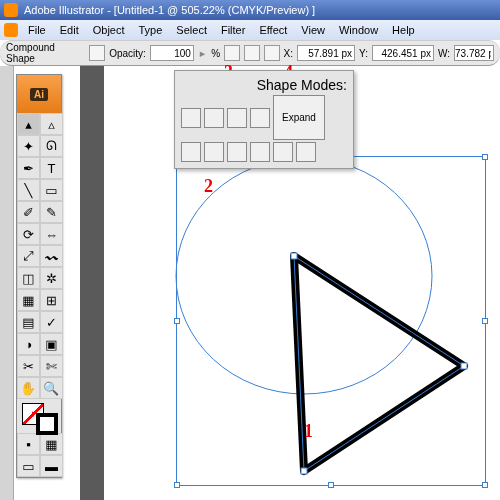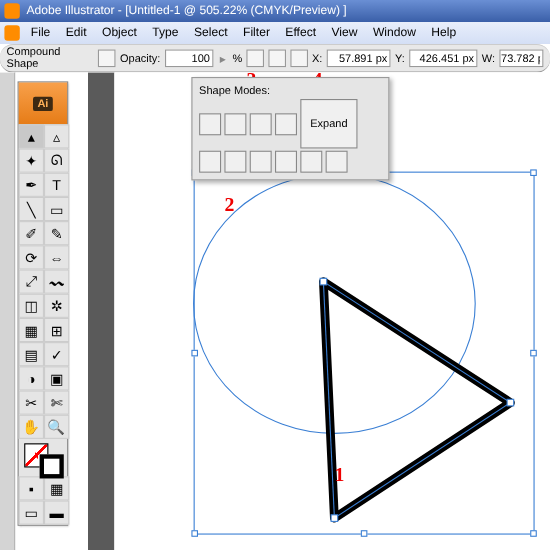--- a/index.html
+++ b/index.html
@@ -26,21 +26,21 @@
 .tool-swatch { padding: 4px; display: flex; flex-direction: column; align-items: center; }
 .swatch-box { width: 34px; height: 26px; position: relative; }
 .swatch-fill { width: 22px; height: 22px; background: #fff; border: 1px solid #000; position: absolute; top: 0; left: 0; }
 .swatch-fill::after { content: ""; position: absolute; left: -3px; top: -3px; right: -3px; bottom: -3px; border: 2px solid red; transform: rotate(45deg); clip-path: polygon(0 45%, 100% 45%, 100% 55%, 0 55%); background: linear-gradient(45deg, transparent 46%, red 46%, red 54%, transparent 54%); border: none; }
 .swatch-fill { background: linear-gradient(135deg, #fff 0%, #fff 45%, red 45%, red 55%, #fff 55%); }
 .swatch-stroke { width: 22px; height: 22px; border: 4px solid #000; background: #fff; position: absolute; bottom: -6px; right: -2px; }
 .canvas-area { flex: 1; background: #fff; position: relative; margin-left: 0; }
 .canvas-area .dark-edge { position: absolute; left: 66px; top: 0; width: 24px; height: 100%; background: #5a5a5a; }
 .canvas-area .artboard { position: absolute; left: 90px; top: 0; right: 0; bottom: 0; background: #fff; }
 .pathfinder-panel { position: absolute; left: 70px; top: 4px; width: 180px; background: #e5e5e5; border: 1px solid #999; box-shadow: 2px 2px 4px rgba(0,0,0,0.3); z-index: 8; padding: 4px 6px; }
-.pathfinder-panel .row-label { font-size: 10px; margin: 2px 0; }
+.pathfinder-panel .row-label { font-size: 14px; margin: 2px 0; text-align: right; }
 .pathfinder-panel .btn-row { display: flex; gap: 3px; align-items: center; margin: 2px 0; }
 .pathfinder-panel .pbtn { width: 20px; height: 20px; border: 1px solid #888; background: #f0f0f0; display: inline-block; }
 .pathfinder-panel .expand { border: 1px solid #888; background: #f0f0f0; padding: 16px 8px; font-size: 10px; }
 .red-box { border: 2px solid #e00; position: absolute; }
 .red-num { position: absolute; color: #e00; font-weight: bold; font-size: 18px; font-family: 'Times New Roman', serif; }
 .sel-box { position: absolute; border: 1px solid #3a7fd4; }
 .handle { width: 6px; height: 6px; background: #fff; border: 1px solid #3a7fd4; position: absolute; }
 svg.shapes { position: absolute; left: 0; top: 0; }
 </style>
 </head>

